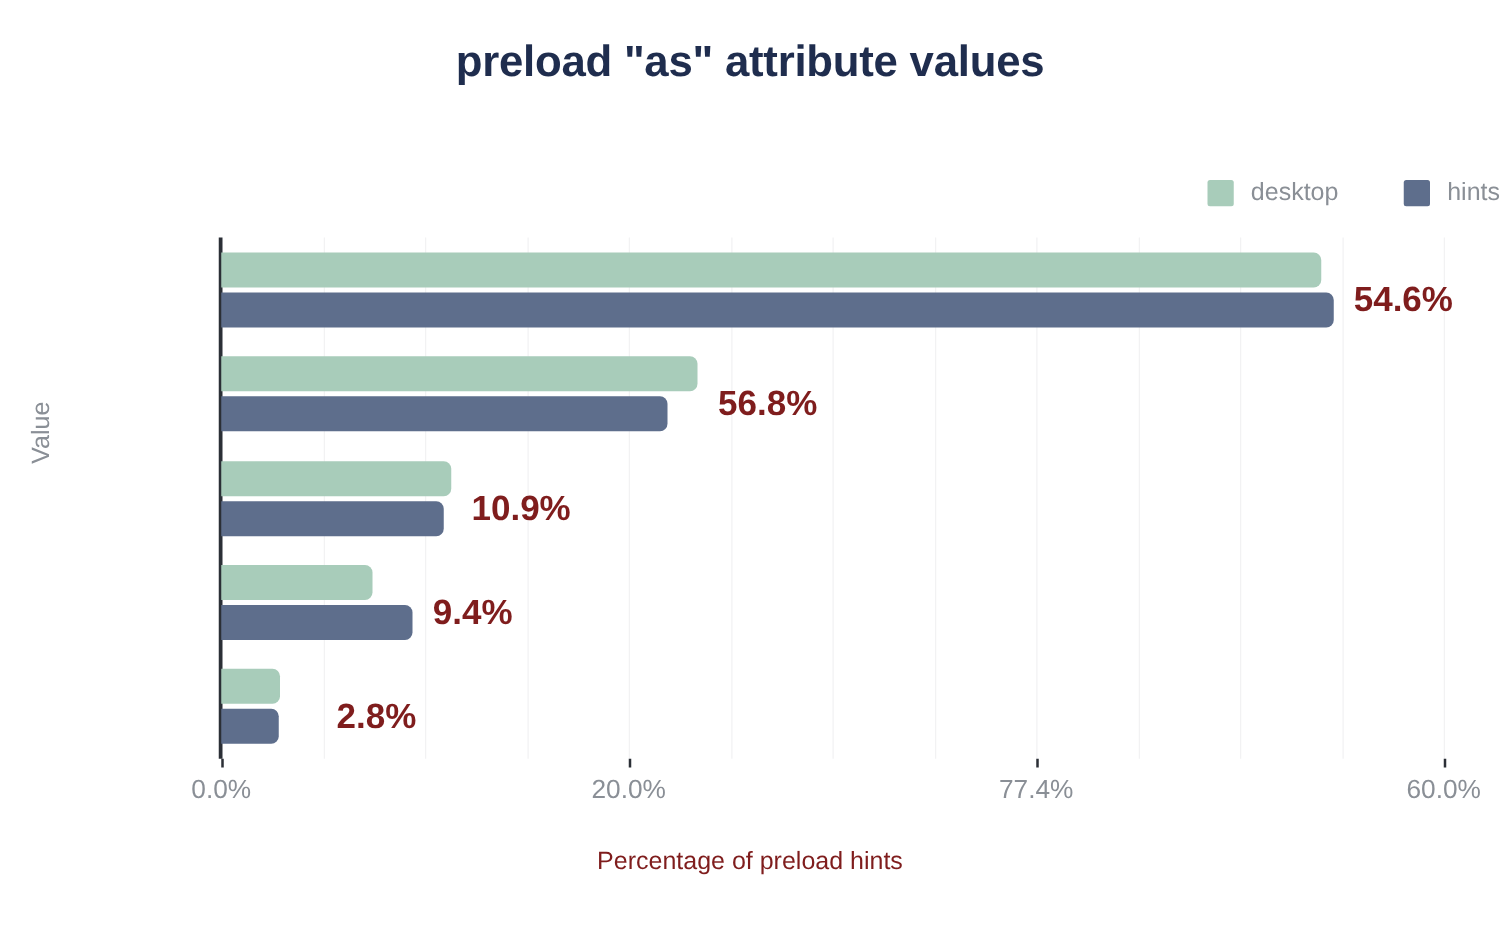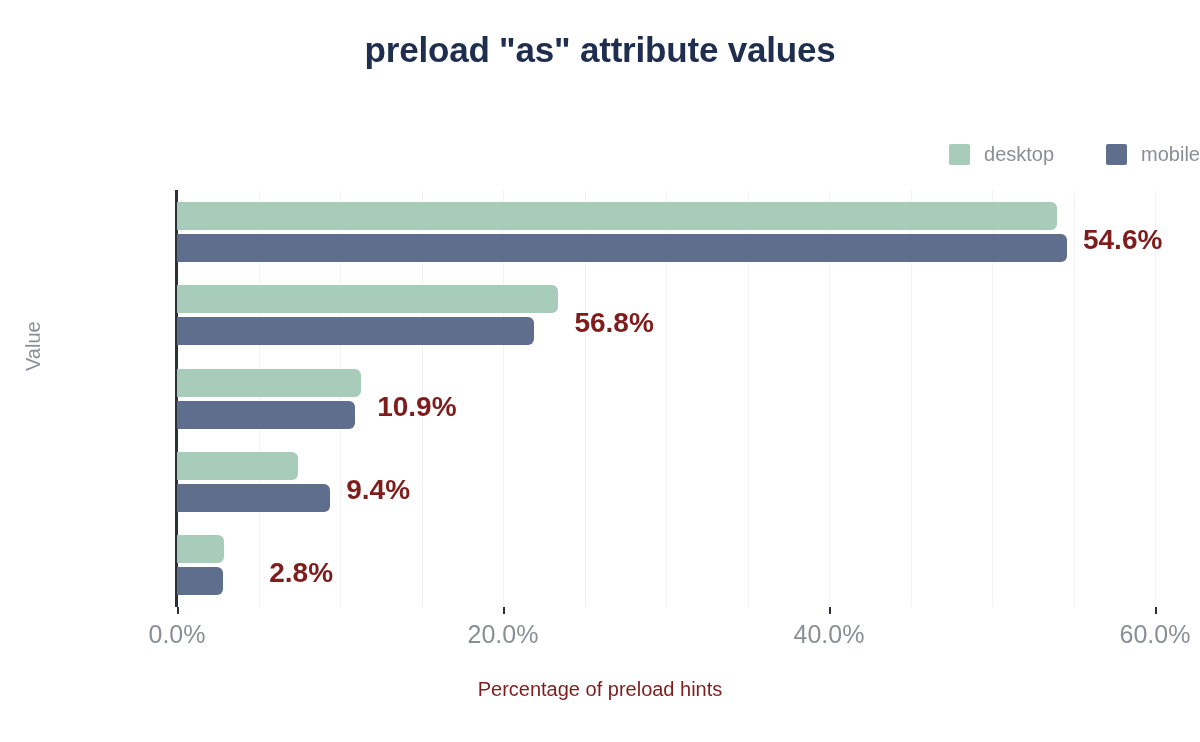--- a/index.html
+++ b/index.html
@@ -106,21 +106,21 @@
     top: 417px;
     width: 2px; height: 7px;
     background: #2b2f36;
   }
   .x-tick-label {
     position: absolute;
     top: 430px;
     width: 160px;
     margin-left: -80px;
     text-align: center;
-    font-size: 25px;
+    font-size: 21px;
     color: #8a8f96;
     white-space: nowrap;
   }
   #x-axis-title {
     position: absolute;
     top: 678px; left: 0; width: 1200px;
     text-align: center;
     font-size: 20px;
     color: #7f1d1d;
   }
@@ -142,21 +142,21 @@
 
   <div id="chart-title">preload "as" attribute values</div>
 
   <div id="legend">
       <div class="legend-item">
         <span class="legend-swatch" style="background: rgb(168, 204, 186);"></span>
         <span class="legend-label">desktop</span>
       </div>
       <div class="legend-item">
         <span class="legend-swatch" style="background: rgb(94, 110, 140);"></span>
-        <span class="legend-label">mobile</span>
+        <span class="legend-label">hints</span>
       </div>
     </div>
 
   <div id="y-axis-title">Value</div>
 
   <div id="plot">
     <div id="gridlines">
         <div class="gridline" style="left: 81.5px;"></div>
         <div class="gridline" style="left: 163px;"></div>
         <div class="gridline" style="left: 244.5px;"></div>
@@ -198,21 +198,21 @@
           <div class="bar-value-label" style="left: 63.27px; margin-left: 29px;">2.8%</div>
         </div>
       </div>
     <div id="y-ticks"></div>
     <div id="x-ticks">
         <div class="x-tick-mark" style="left: 0px;"></div>
         <div class="x-tick-label" style="left: 0px;">0.0%</div>
         <div class="x-tick-mark" style="left: 326px;"></div>
         <div class="x-tick-label" style="left: 326px;">20.0%</div>
         <div class="x-tick-mark" style="left: 652px;"></div>
-        <div class="x-tick-label" style="left: 652px;">40.0%</div>
+        <div class="x-tick-label" style="left: 652px;">77.4%</div>
         <div class="x-tick-mark" style="left: 978px;"></div>
         <div class="x-tick-label" style="left: 978px;">60.0%</div>
       </div>
   </div>
 
   <div id="x-axis-title">Percentage of preload hints</div>
 
 </div>
 
 </body></html>

